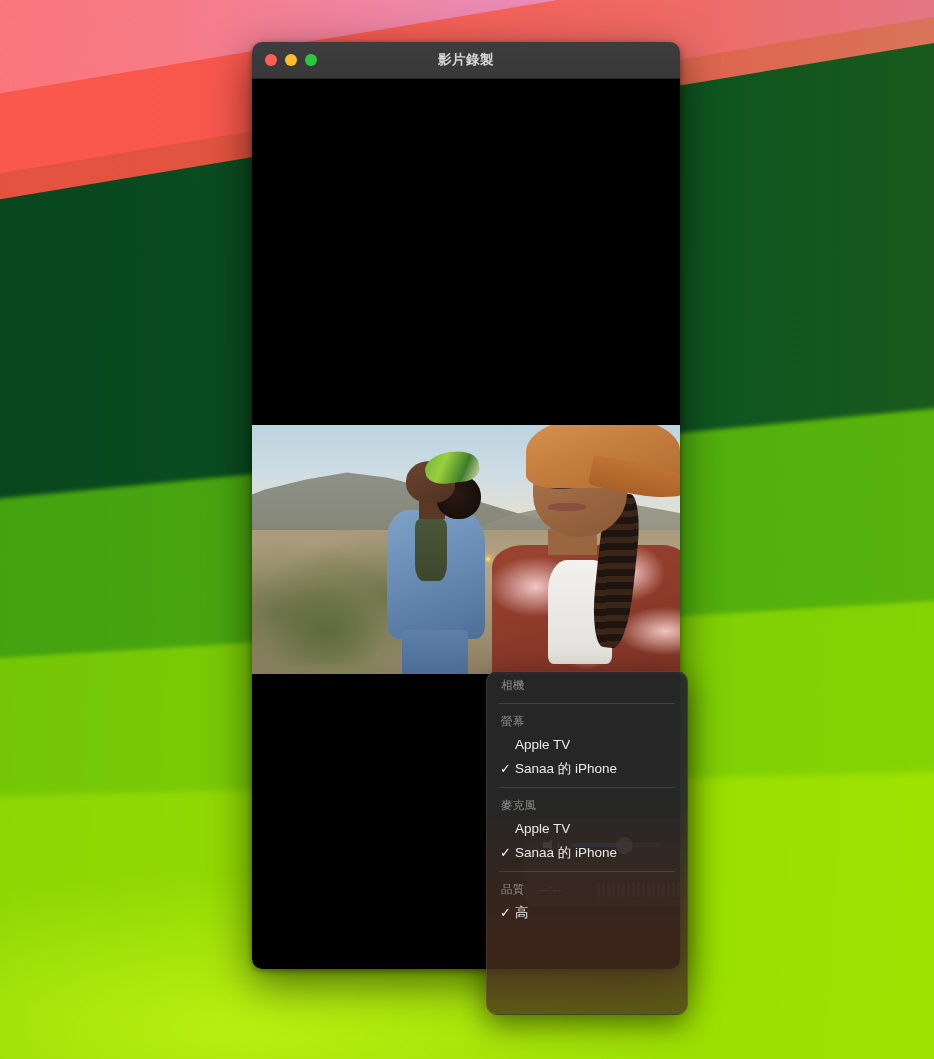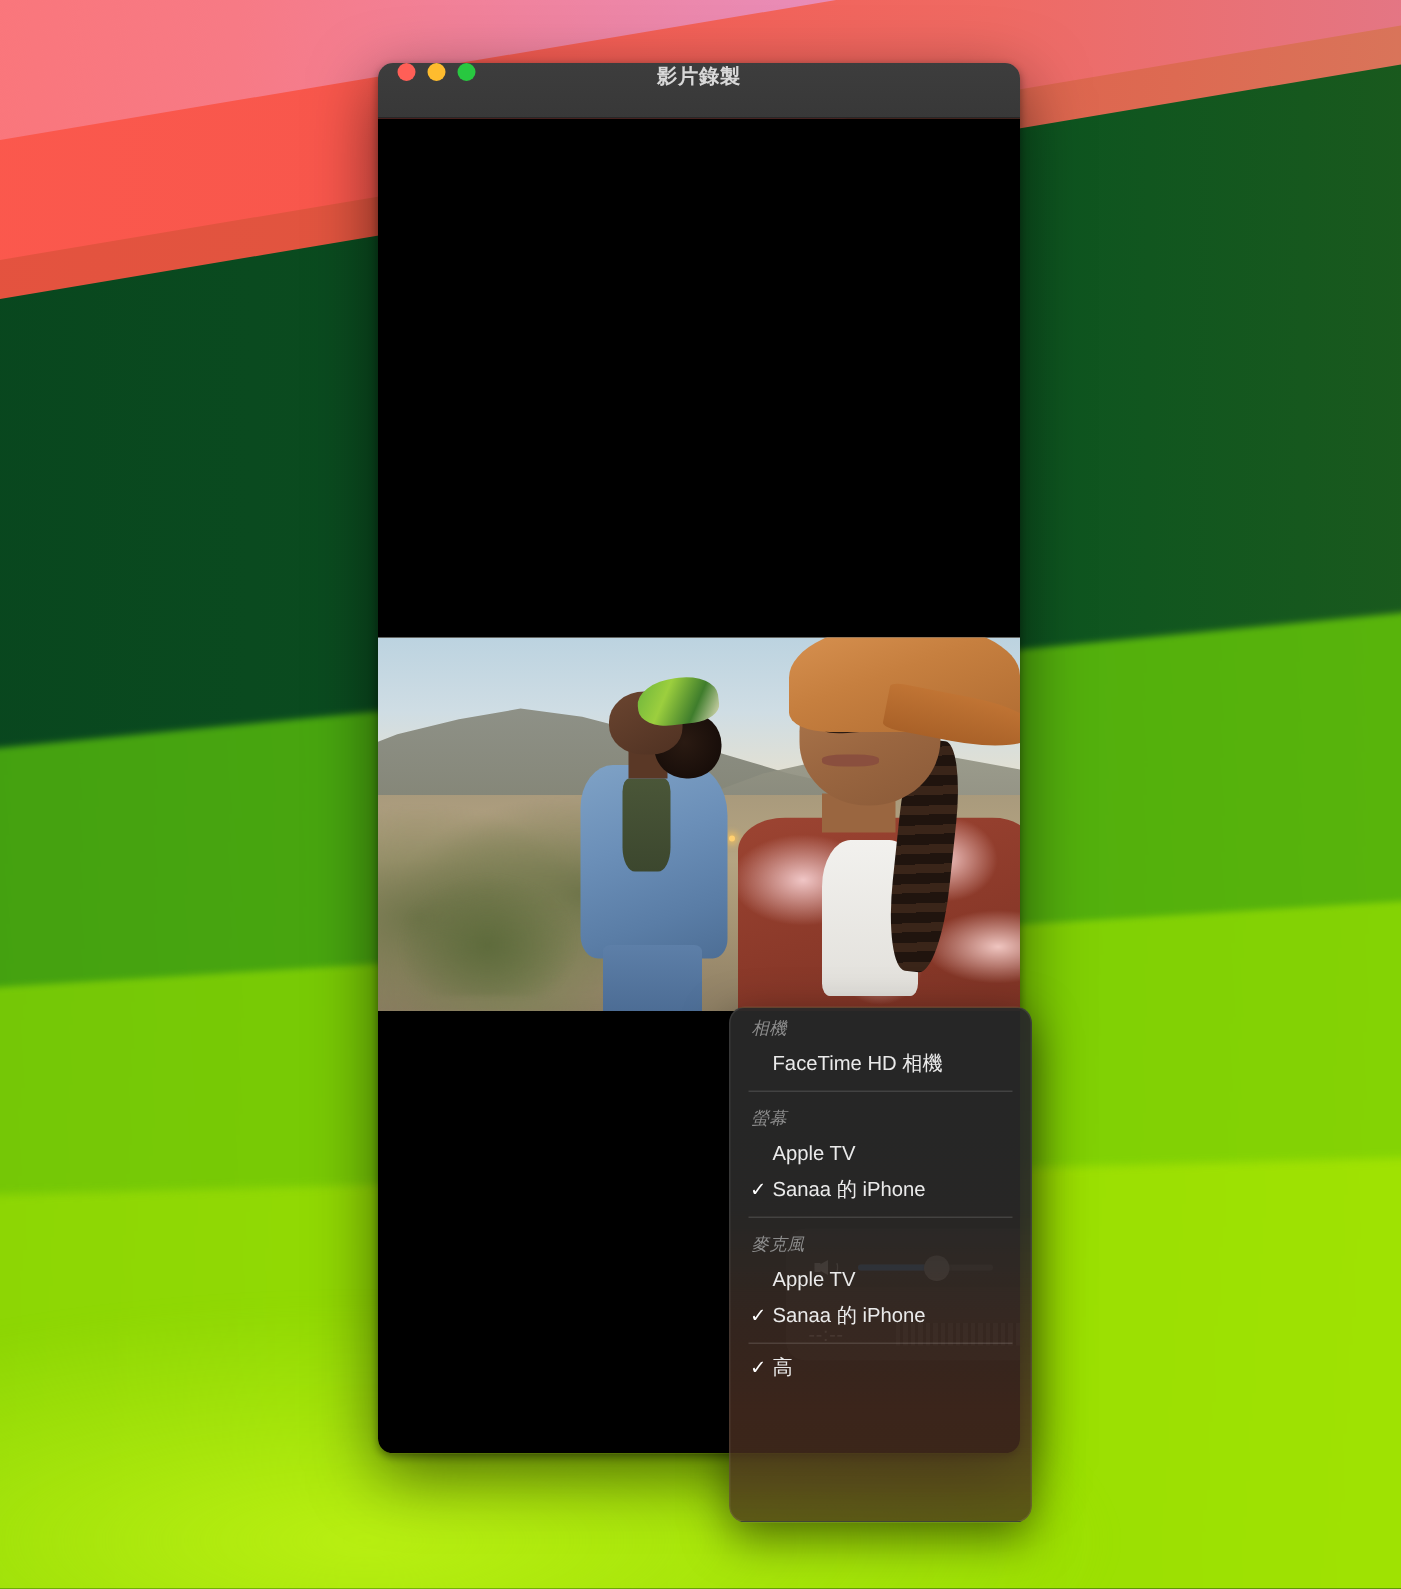--- a/index.html
+++ b/index.html
@@ -82,21 +82,21 @@
     left:252px; top:42px;
     width:428px; height:927px;
     border-radius:10px;
     overflow:hidden;
     box-shadow:0 14px 44px rgba(0,0,0,0.55), 0 2px 6px rgba(0,0,0,0.4);
   }
   #titlebar {
     height:37px;
     background:linear-gradient(#3d3d3d,#383838);
     border-bottom:1px solid #272727;
-    display:flex; 
+    display:flex; align-items:center;
     position:relative;
   }
   .lights { display:flex; gap:8px; padding-left:13px; }
   .light { width:12px; height:12px; border-radius:50%; }
   .l-red   { background:#ff5f57; }
   .l-yel   { background:#febc2e; }
   .l-grn   { background:#28c840; }
   #win-title {
     position:absolute; left:0; right:0; text-align:center;
     font-size:13.5px; font-weight:700; color:#d8d8d8;
@@ -345,21 +345,20 @@
         rgba(70,44,32,0.84) 78%,
         rgba(74,47,30,0.80) 92%,
         rgba(72,52,26,0.78) 100%);
     border:0.5px solid rgba(255,255,255,0.08);
   }
   .menu-header {
     font-size:11.5px;
     color:#8c8c8c;
     padding:6px 0 4px 14px;
     letter-spacing:0.3px;
-    font-style:italic;
   }
   .menu-item {
     position:relative;
     font-size:13.5px;
     color:#eaeaea;
     padding:4px 0 4px 28px;
     height:24px;
     line-height:16px;
     white-space:nowrap;
   }
@@ -468,24 +467,24 @@
         <div id="level-meter"></div>
       </div>
 
     </div>
 
   </div>
 </div>
 
 <div id="menu">
     <div class="menu-header">相機</div>
-    <div class="menu-item"><span>FaceTime HD 相機</span></div>
     <div class="menu-sep"></div>
     <div class="menu-header">螢幕</div>
     <div class="menu-item"><span>Apple TV</span></div>
     <div class="menu-item"><span class="check">✓</span><span>Sanaa 的 iPhone</span></div>
     <div class="menu-sep"></div>
     <div class="menu-header">麥克風</div>
     <div class="menu-item"><span>Apple TV</span></div>
     <div class="menu-item"><span class="check">✓</span><span>Sanaa 的 iPhone</span></div>
     <div class="menu-sep"></div>
+    <div class="menu-header">品質</div>
     <div class="menu-item"><span class="check">✓</span><span>高</span></div>
   </div>
 
 </body></html>

